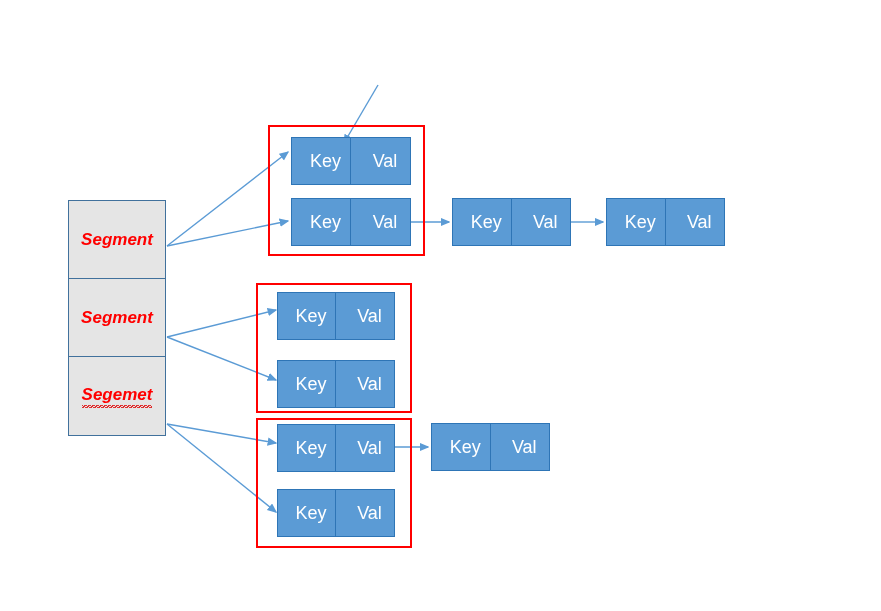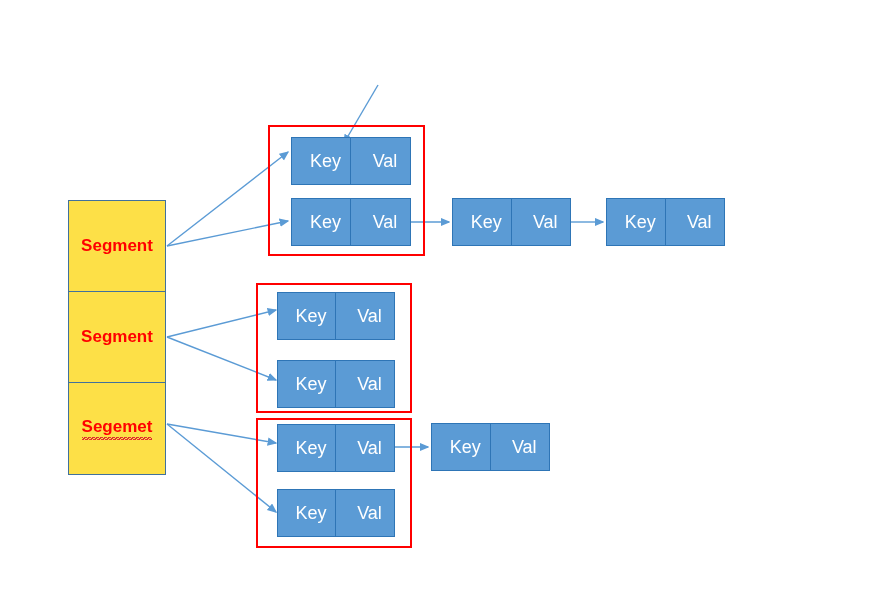--- a/index.html
+++ b/index.html
@@ -54,28 +54,29 @@
   
   .segment-col {
     position: absolute;
     left: 68px;
     top: 200px;
     width: 98px;
     border: 1px solid #41719C;
     box-sizing: border-box;
   }
   .segment-box {
-    height: 91px;
-    background: #fde047;
+    height: 78px;
+    background: #e5e5e5;
     border-bottom: 1px solid #41719C;
     box-sizing: border-box;
     display: flex;
     align-items: center;
     justify-content: center;
     position: relative;
+    font-style: italic;
   }
   .segment-box:last-child {
     border-bottom: none;
   }
   .segment-text {
     color: #FF0000;
     font-size: 17px;
     font-weight: bold;
     position: relative;
     white-space: nowrap;

